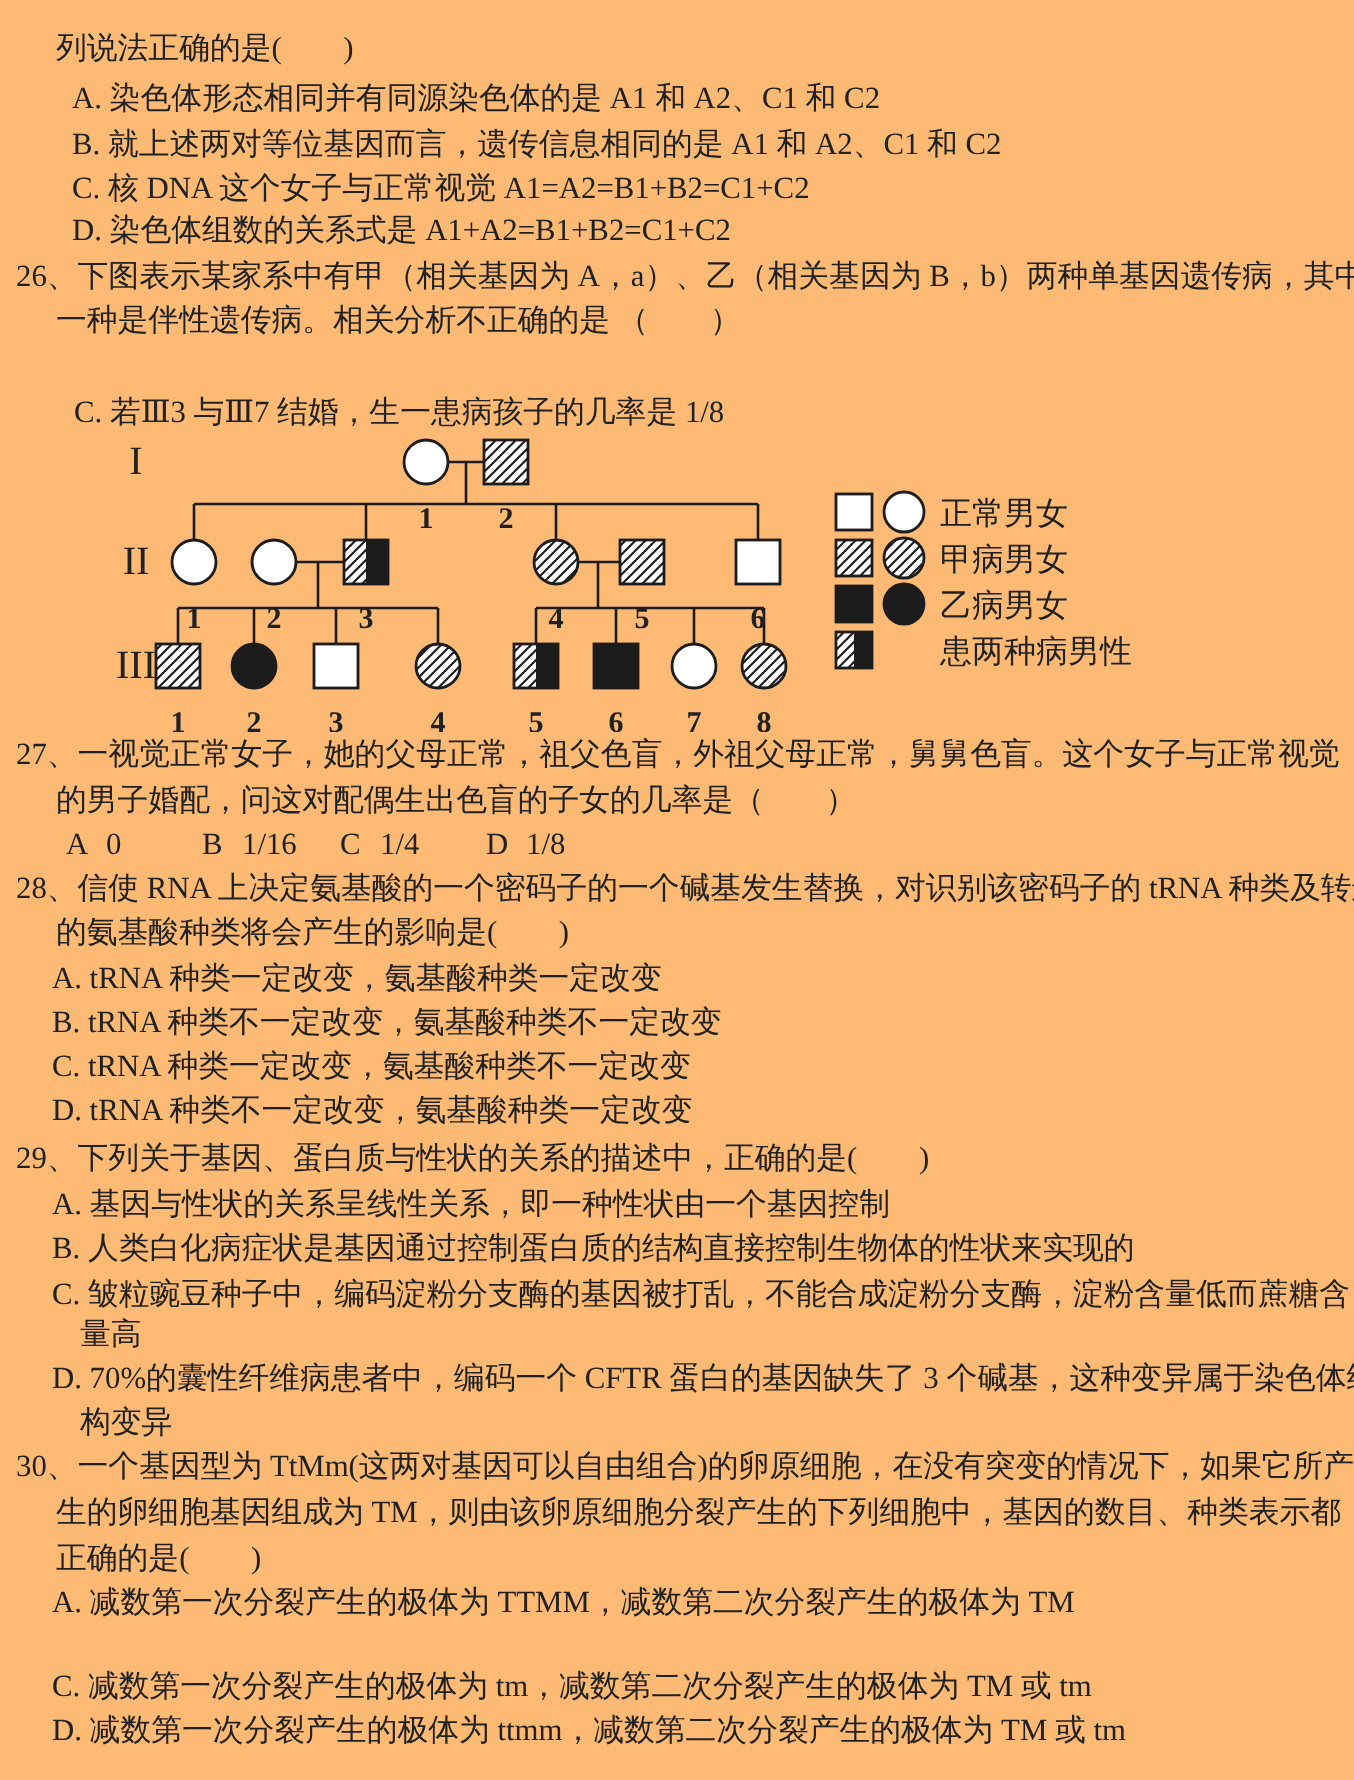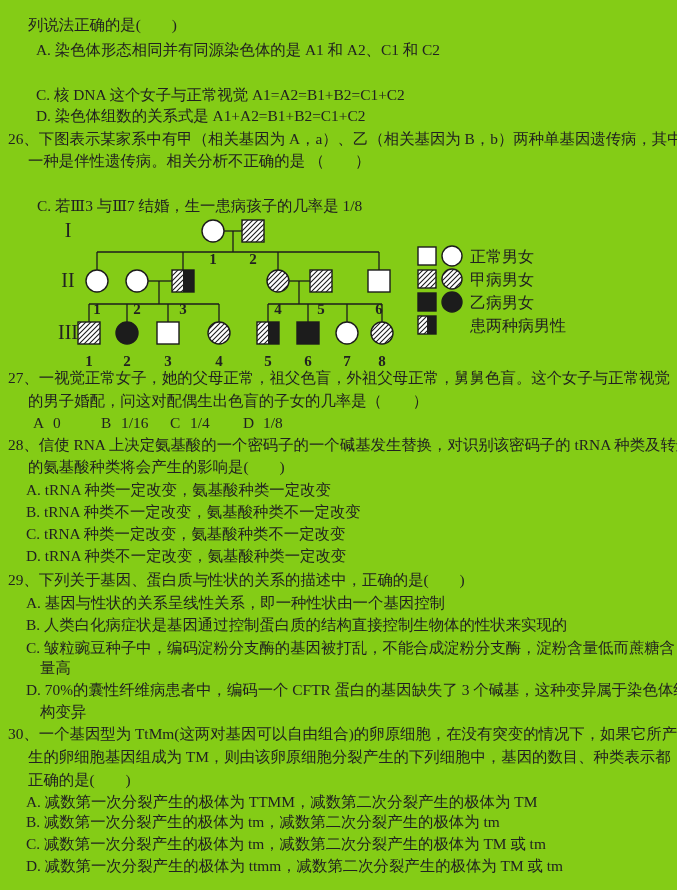--- a/index.html
+++ b/index.html
@@ -1,19 +1,19 @@
 <!DOCTYPE html>
 <html><head>
 <meta charset="utf-8">
 <style>
   html,body{margin:0;padding:0;background:#ffffff;}
   .page{
     position:relative;
     width:677px;height:890px;
-    background:#84cc16;
+    background:#fdba74;
     color:#212121;
     font-family:"Liberation Serif","DejaVu Serif",serif;
     font-size:15.4px;
     overflow:hidden;
   }
   .ln{
     position:absolute;
     white-space:pre;
     line-height:18px;
   }
@@ -25,20 +25,21 @@
     fill:#212121;
   }
 </style>
 </head>
 <body>
 
 <div class="page">
 
   <div class="ln" style="top:16px;left:28px">列说法正确的是(　　)</div>
   <div class="ln" style="top:41px;left:36px">A. 染色体形态相同并有同源染色体的是 A1 和 A2、C1 和 C2</div>
+  <div class="ln" style="top:64px;left:36px">B. 就上述两对等位基因而言，遗传信息相同的是 A1 和 A2、C1 和 C2</div>
   <div class="ln" style="top:86px;left:36px">C. 核 DNA 这个女子与正常视觉 A1=A2=B1+B2=C1+C2</div>
   <div class="ln" style="top:107px;left:36px">D. 染色体组数的关系式是 A1+A2=B1+B2=C1+C2</div>
 
   <div class="ln" style="top:130px;left:8px">26、下图表示某家系中有甲（相关基因为 A，a）、乙（相关基因为 B，b）两种单基因遗传病，其中</div>
   <div class="ln" style="top:152px;left:28px">一种是伴性遗传病。相关分析不正确的是 （　　）</div>
   <div class="row" style="top:196px">
     <span class="cell" style="left:37px">C. 若Ⅲ3 与Ⅲ7 结婚，生一患病孩子的几率是 1/8</span>
   </div>
 
   <svg id="pedigree-svg" width="677" height="148" viewBox="0 0 677 148" style="position:absolute;left:0;top:218px">
@@ -184,17 +185,16 @@
   <div class="ln" style="top:594px;left:26px">A. 基因与性状的关系呈线性关系，即一种性状由一个基因控制</div>
   <div class="ln" style="top:639px;left:26px">C. 皱粒豌豆种子中，编码淀粉分支酶的基因被打乱，不能合成淀粉分支酶，淀粉含量低而蔗糖含</div>
   <div class="ln" style="top:659px;left:40px">量高</div>
   <div class="ln" style="top:681px;left:26px">D. 70%的囊性纤维病患者中，编码一个 CFTR 蛋白的基因缺失了 3 个碱基，这种变异属于染色体结</div>
   <div class="ln" style="top:703px;left:40px">构变异</div>
 
   <div class="ln" style="top:725px;left:8px">30、一个基因型为 TtMm(这两对基因可以自由组合)的卵原细胞，在没有突变的情况下，如果它所产</div>
   <div class="ln" style="top:748px;left:28px">生的卵细胞基因组成为 TM，则由该卵原细胞分裂产生的下列细胞中，基因的数目、种类表示都</div>
   <div class="ln" style="top:771px;left:28px">正确的是(　　)</div>
   <div class="ln" style="top:793px;left:26px">A. 减数第一次分裂产生的极体为 TTMM，减数第二次分裂产生的极体为 TM</div>
-  <div class="ln" style="top:813px;left:26px">B. 减数第一次分裂产生的极体为 tm，减数第二次分裂产生的极体为 tm</div>
   <div class="ln" style="top:835px;left:26px">C. 减数第一次分裂产生的极体为 tm，减数第二次分裂产生的极体为 TM 或 tm</div>
   <div class="ln" style="top:857px;left:26px">D. 减数第一次分裂产生的极体为 ttmm，减数第二次分裂产生的极体为 TM 或 tm</div>
 
 </div>
 
 </body></html>

